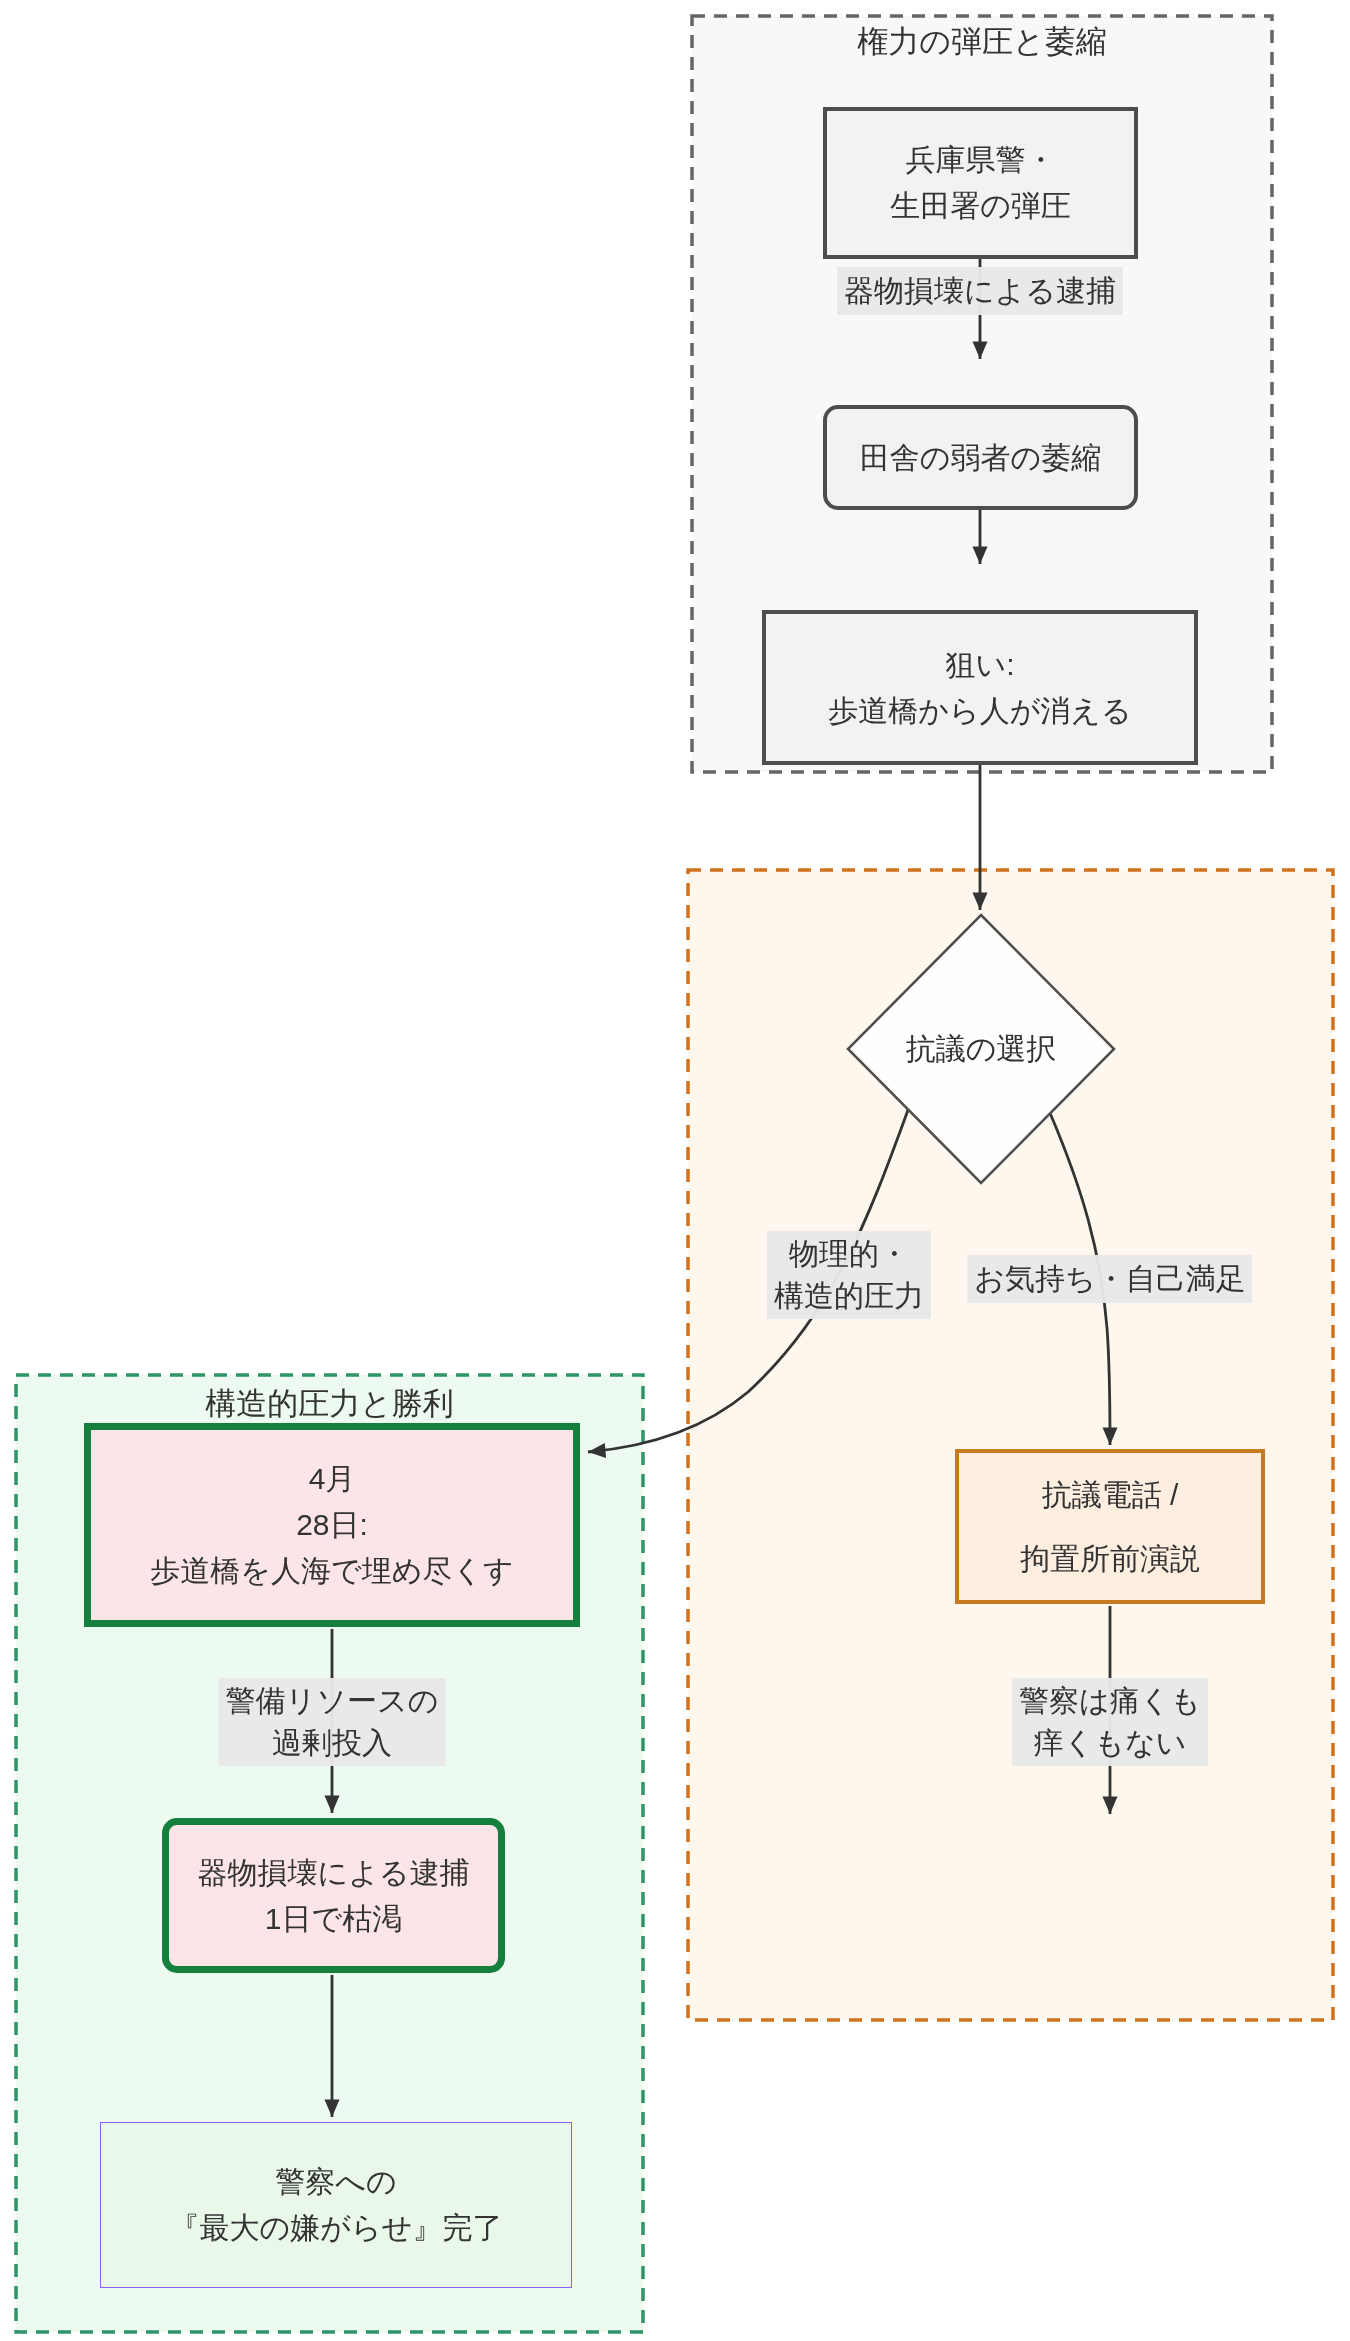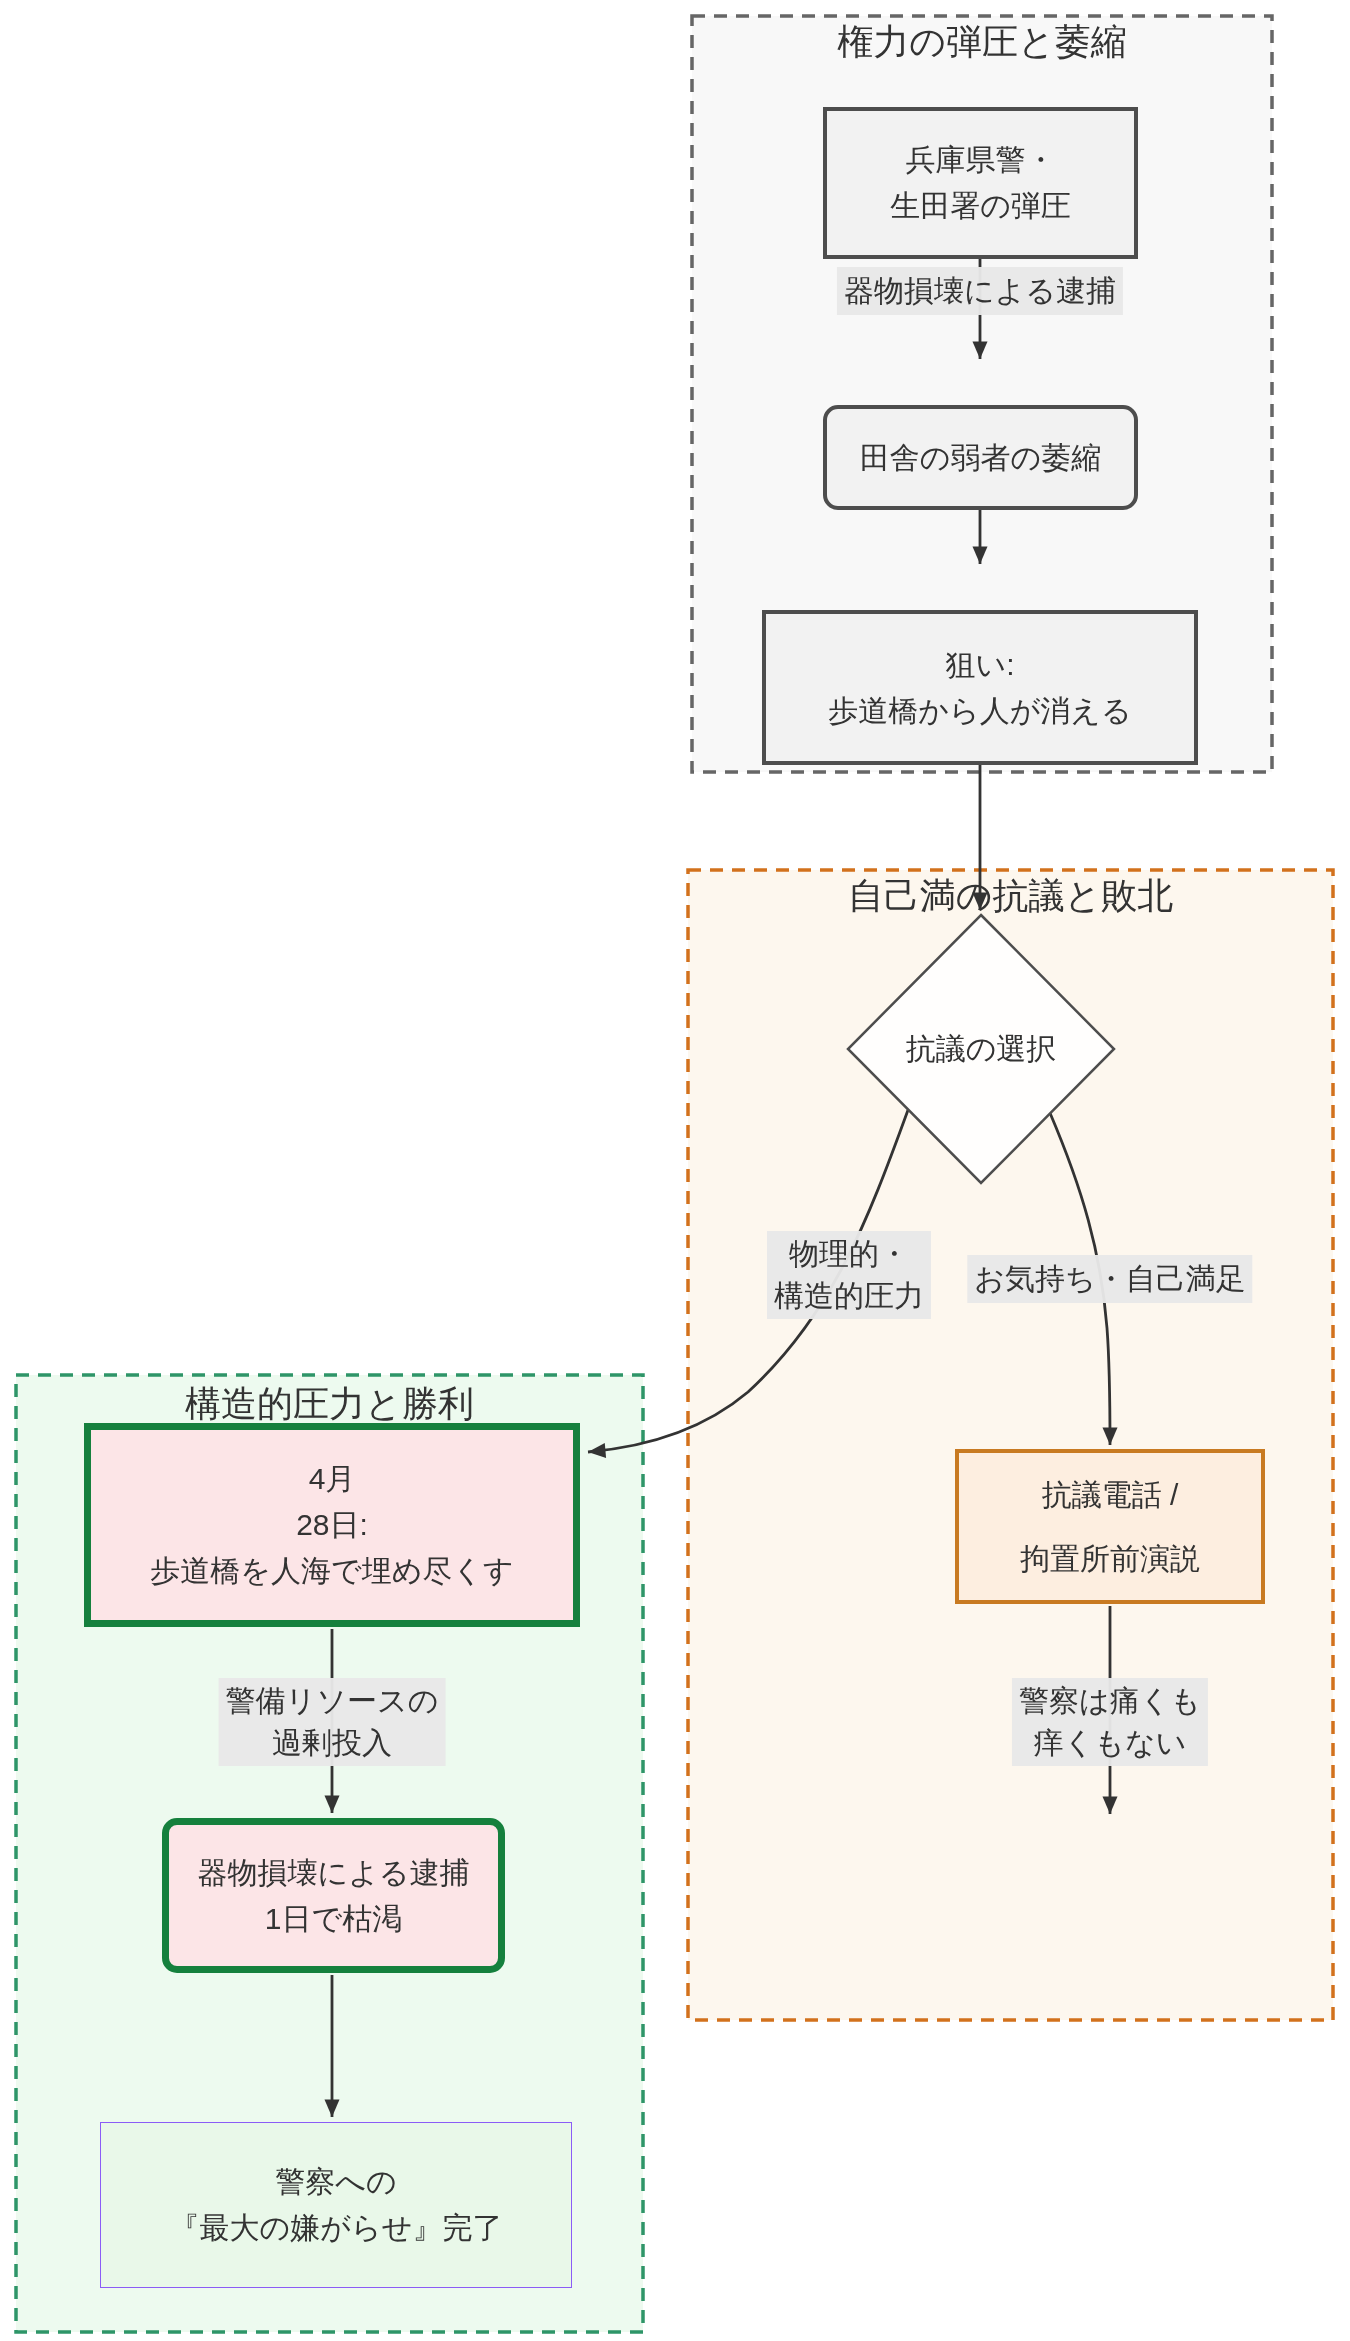--- a/index.html
+++ b/index.html
@@ -2,21 +2,21 @@
 <html><head>
 <meta charset="utf-8">
 <style>
   html,body { margin:0; padding:0; background:#ffffff; }
   .canvas {
     position:relative; width:1350px; height:2341px; background:#ffffff;
     font-family:"Liberation Sans", sans-serif; color:#333333; overflow:hidden;
   }
   .underlay { position:absolute; left:0; top:0; width:1350px; height:2341px; }
   .ctitle {
-    position:absolute; text-align:center; font-size:36px; line-height:36px; color:#333333;
+    position:absolute; text-align:center; font-size:31px; line-height:36px; color:#333333;
   }
   .node {
     position:absolute; box-sizing:border-box;
     display:flex; flex-direction:column; justify-content:center; align-items:center;
     text-align:center; font-size:30px; line-height:46px; color:#333333;
   }
   .n-gray   { background:#f2f2f2; border:4px solid #4d4d4d;margin-top:42px; }
   .n-orange { background:#fdeee0; border:4px solid #c87a21;gap:18px; }
   .n-red    { background:#fce5e7; border:7px solid #15803d; }
   .n-green  { background:#e9f8e9; border:1px solid #8b5cf6; }
@@ -59,21 +59,20 @@
       <path d="M1050 1113 C1082 1188 1101 1252 1107 1328 C1110 1368 1110 1400 1110 1445" marker-end="url(#arrow)"></path>
       <path d="M1110 1606 L1110 1814" marker-end="url(#arrow)"></path>
       <path d="M332 1629 L332 1813" marker-end="url(#arrow)"></path>
       <path d="M332 1975 L332 2117" marker-end="url(#arrow)"></path>
     </g>
 
     <polygon points="981,915 1114,1049 981,1183 848,1049" fill="#fffefd" stroke="#4d4d4d" stroke-width="2.5"></polygon>
   </svg>
 
   <div class="ctitle" style="left:692px; top:24px; width:580px;">権力の弾圧と萎縮</div>
-  <div class="ctitle" style="left:688px; top:878px; width:645px;">自己満の抗議と敗北</div>
   <div class="ctitle" style="left:16px; top:1386px; width:627px;">構造的圧力と勝利</div>
 
   <div class="node n-gray" style="left:823px; top:65px; width:315px; height:152px;">
     <div>兵庫県警・</div>
     <div>生田署の弾圧</div>
   </div>
 
   <div class="node n-gray rounded" style="left:823px; top:363px; width:315px; height:105px;">
     <div>田舎の弱者の萎縮</div>
   </div>

